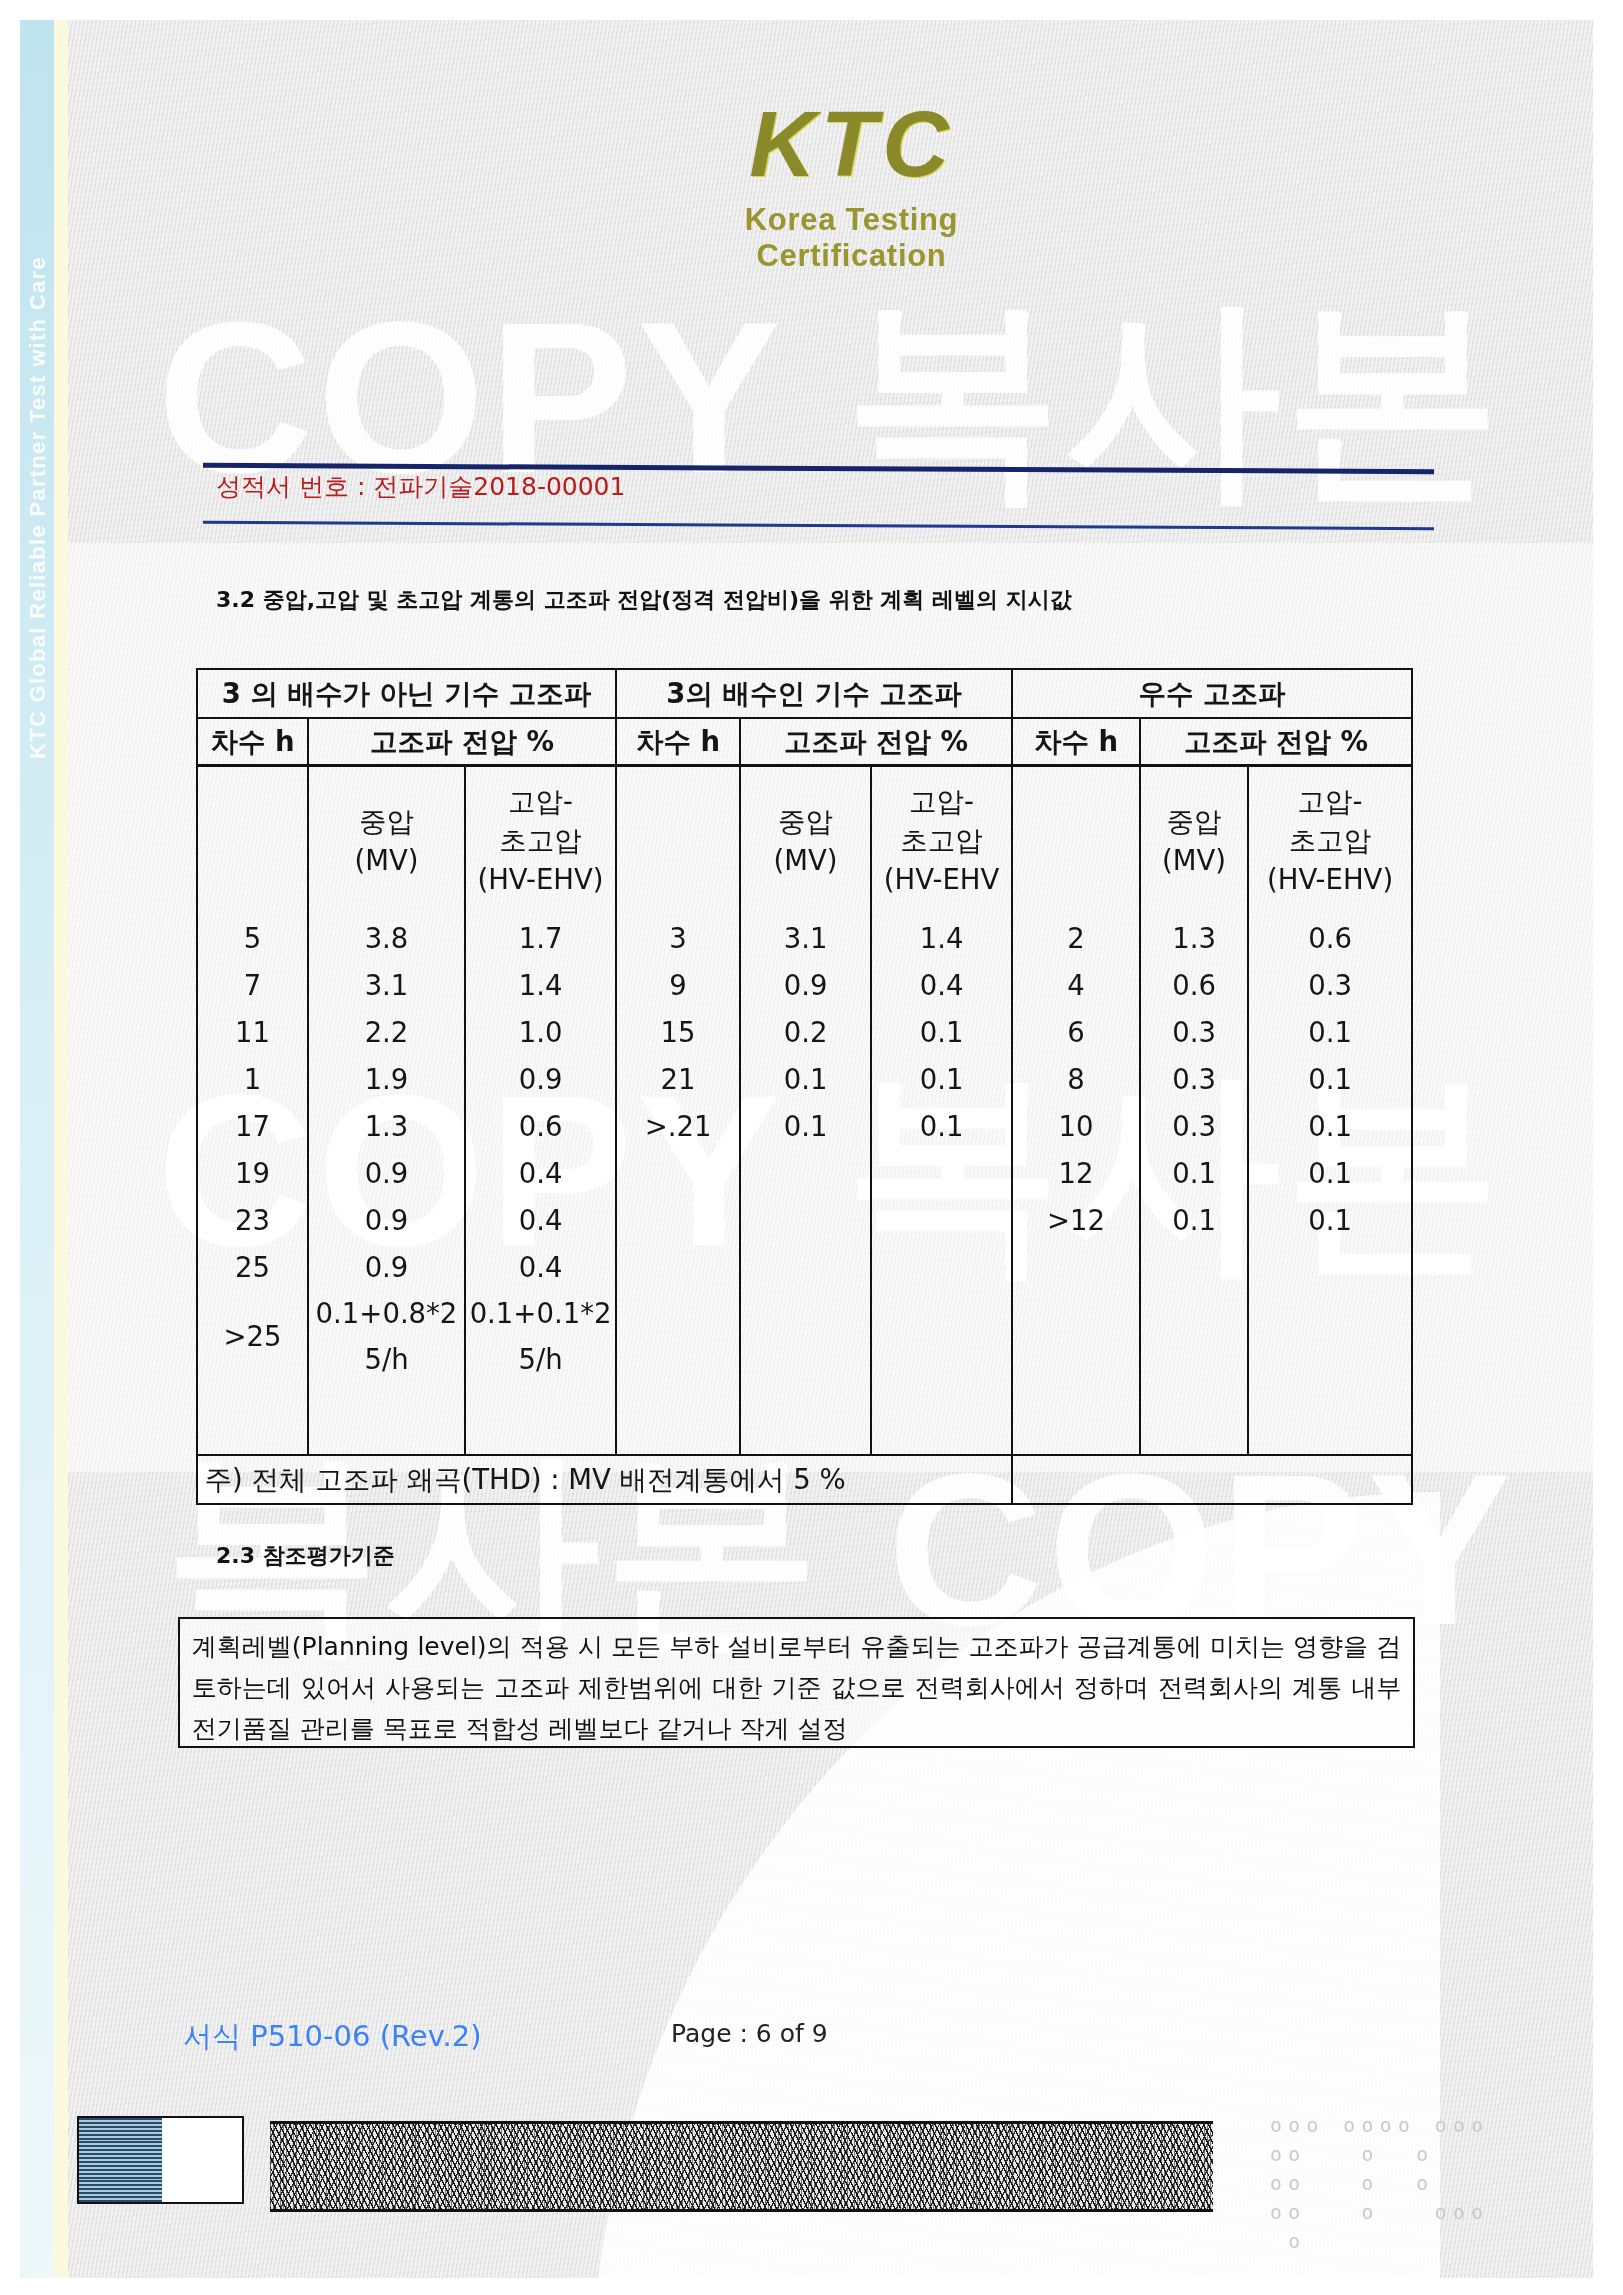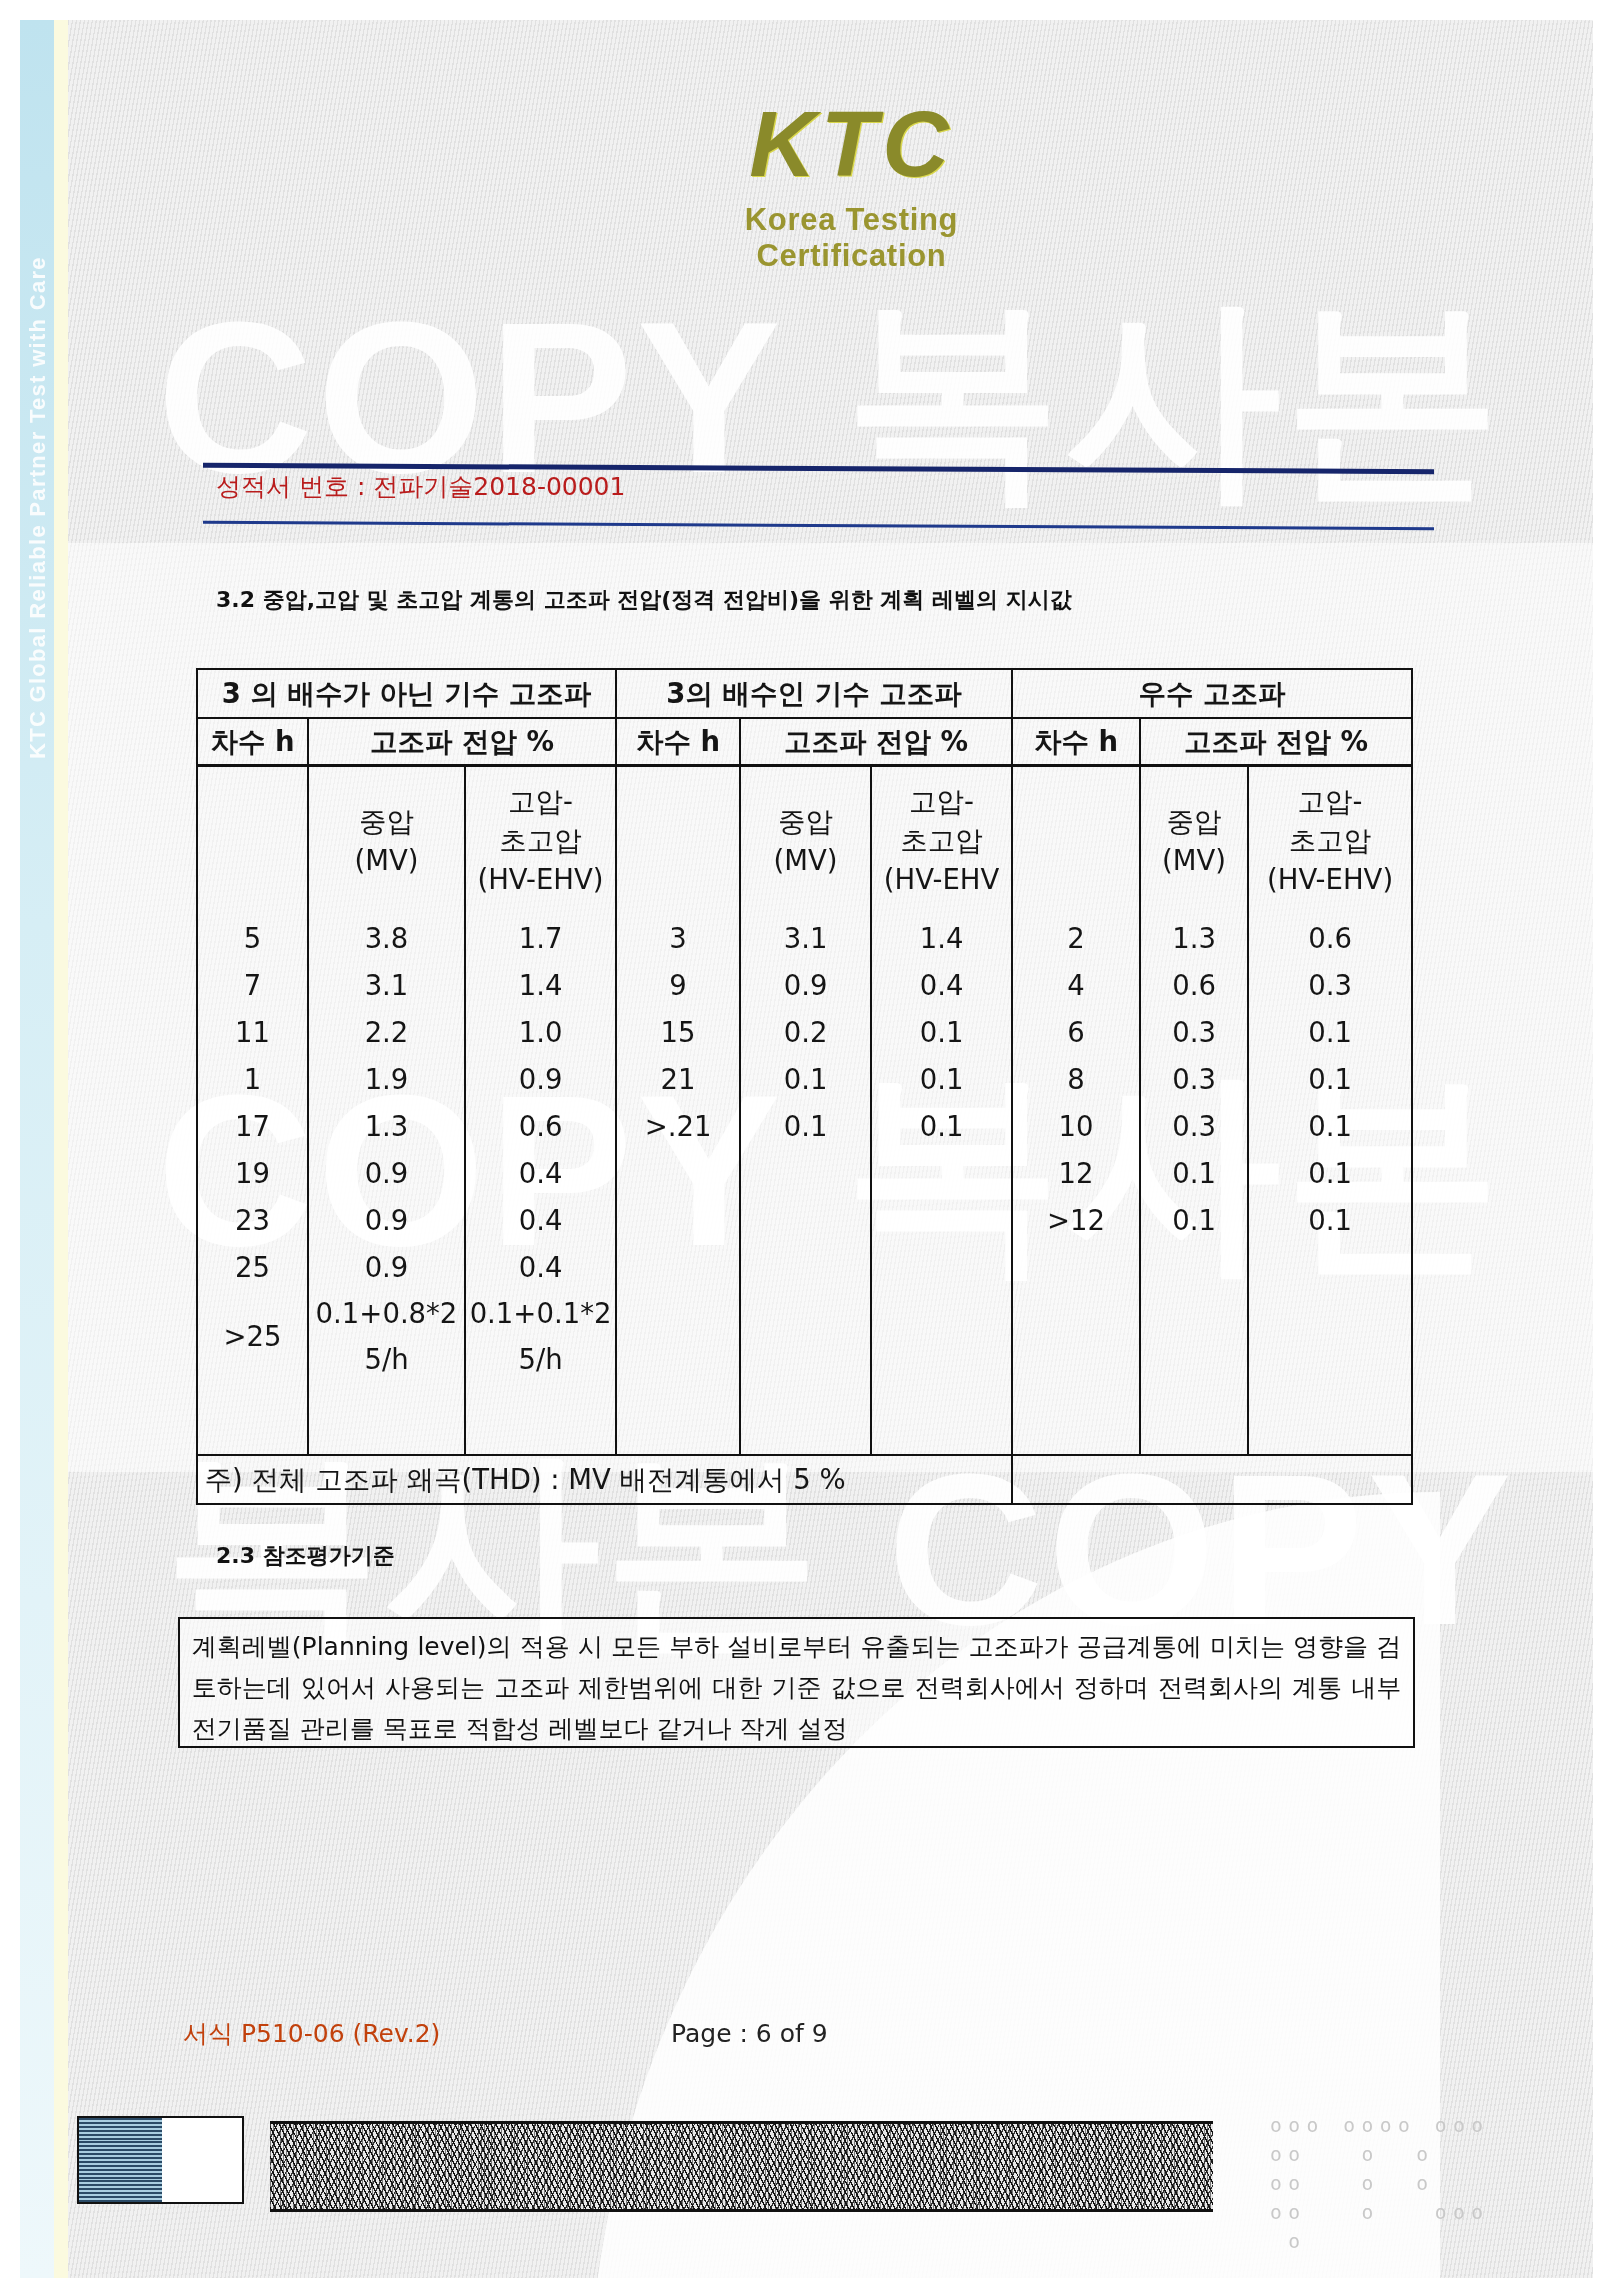--- a/index.html
+++ b/index.html
@@ -94,21 +94,21 @@
   .two-line { line-height:46px; }
 
   
   .ref-box {
     position:absolute; left:178px; top:1617px; width:1237px; height:131px;
     border:2.6px solid #111; background:rgba(255,255,255,.6);
     padding:6.5px 11.8px; box-sizing:border-box;
     font-size:25px; line-height:41px; color:#111; text-align:justify;
   }
 
-  .footer-form { position:absolute; left:183px; top:2017px; font-size:25px; color:#c2410c; }
+  .footer-form { position:absolute; left:183px; top:2017px; font-size:29px; color:#3b82f6; }
   .footer-page { position:absolute; left:671px; top:2019px; font-size:25px; color:#222; }
 
   
   .sec-block-a {
     position:absolute; left:77px; top:2116px; width:85px; height:84px;
     border:2px solid #111;
     background:repeating-linear-gradient(0deg,#2a4a66 0 2px,#a8cde0 2px 3.9px);
   }
   .sec-block-b { position:absolute; left:162px; top:2116px; width:80px; height:84px; border:2px solid #111; border-left:none; background:#fff; }
   .sec-noise {

